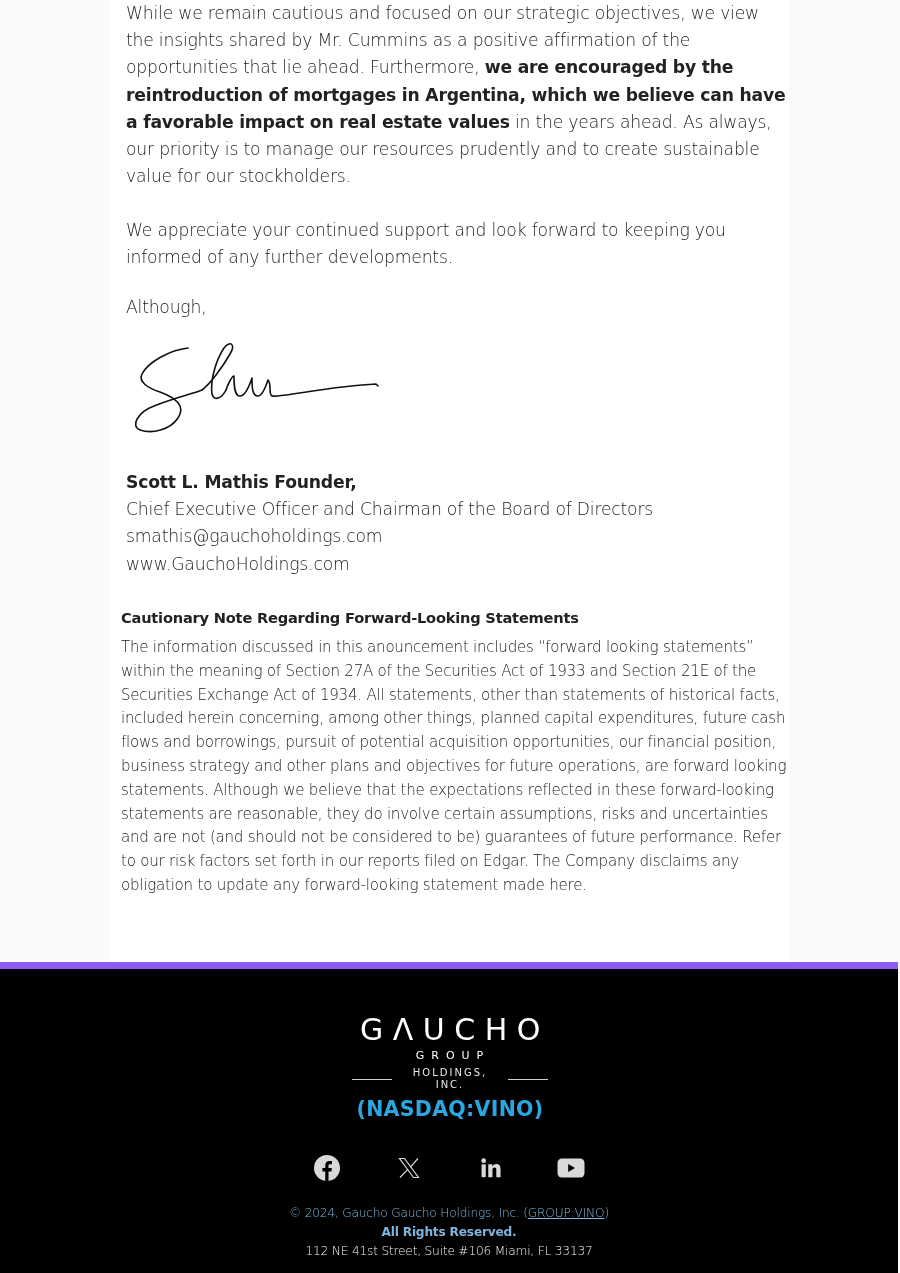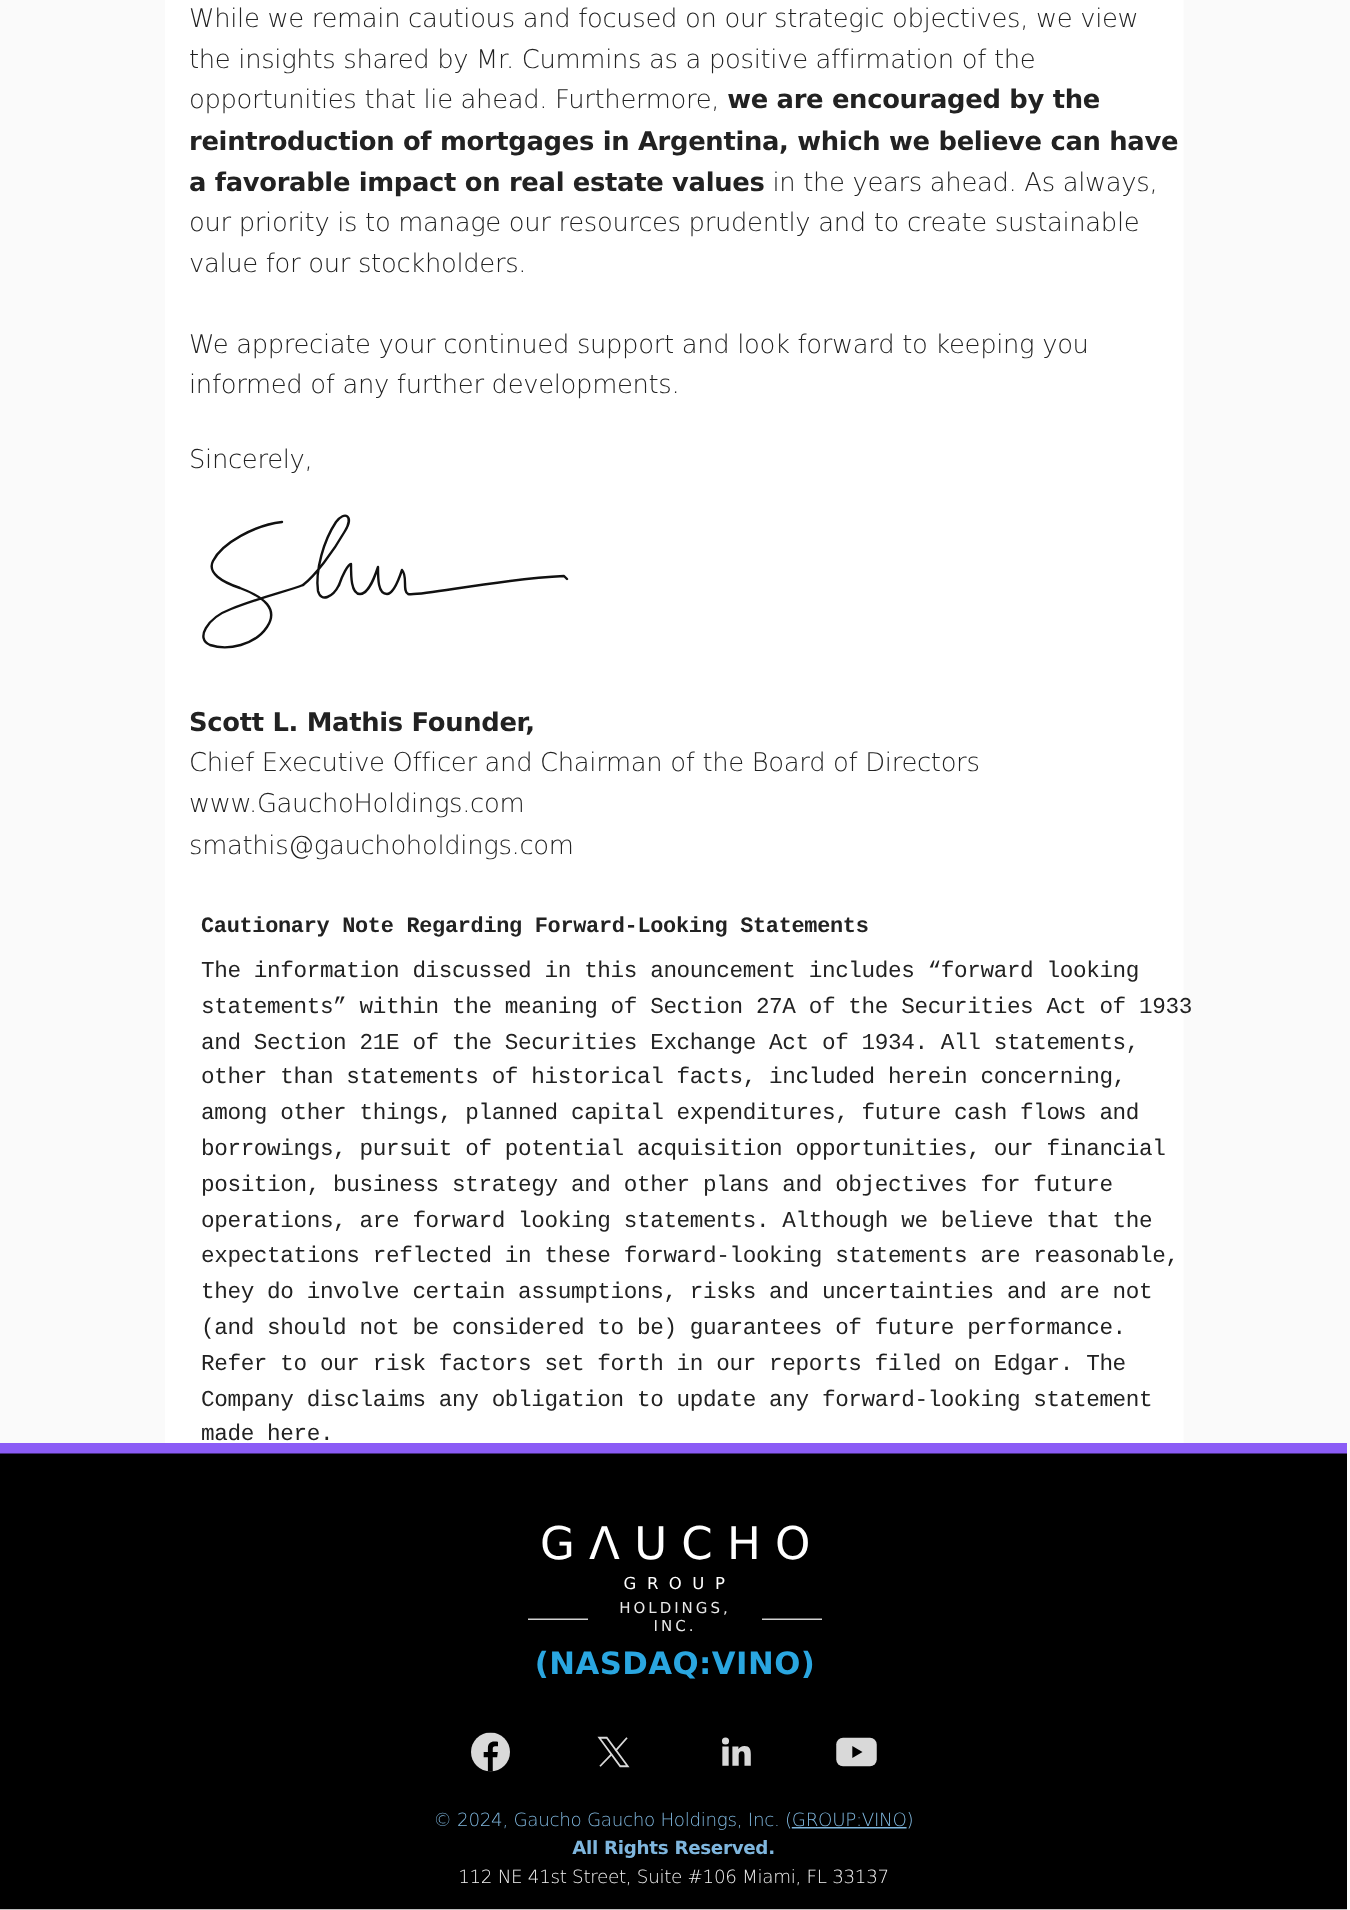--- a/index.html
+++ b/index.html
@@ -55,25 +55,24 @@
     color: #222222;
     font-size: 17.2px;
     line-height: 27.2px;
     letter-spacing: -0.2px;
   }
   .sig-name { font-weight: 700; }
   .sig-line { font-weight: 300; }
 
   .caution {
     position: absolute;
-    left: 134px;
+    left: 121px;
     top: 607px;
     width: 668px;
     color: #222222;
-    font-family: Liberation Mono, monospace;
   }
   .caution-title {
     font-size: 14.6px;
     font-weight: 700;
     line-height: 22px;
     letter-spacing: -0.2px;
   }
   .caution-body {
     margin-top: 7px;
     font-size: 15.1px;
@@ -179,35 +178,35 @@
   .copyright .c3 { color: #f2f2f2; }
 </style>
 </head>
 <body>
 
 <div class="page">
   <div class="card">
     <div class="letter">
       <p class="p1"><span>While we remain cautious and focused on our strategic objectives, we view the insights shared by Mr. Cummins as a positive affirmation of the opportunities that lie ahead. Furthermore, </span><b>we are encouraged by the reintroduction of mortgages in Argentina, which we believe can have a favorable impact on real estate values</b><span> in the years ahead. As always, our priority is to manage our resources prudently and to create sustainable value for our stockholders.</span></p>
       <p class="p2">We appreciate your continued support and look forward to keeping you informed of any further developments.</p>
-      <p class="p3">Sincerely,</p>
+      <p class="p3">Although,</p>
     </div>
   </div>
 
   <svg class="signature" viewBox="0 0 255 100" fill="none" stroke="#111" stroke-width="1.6" stroke-linecap="round" stroke-linejoin="round">
     <path d="M58 8 C40 10 18 22 12 34 C8 42 18 48 30 52 C46 58 56 66 48 78 C40 90 22 94 10 90 C0 86 8 72 24 66 C44 58 62 54 72 50"></path>
     <path d="M72 50 C80 44 92 28 100 14 C106 4 100 0 94 8 C86 20 80 40 82 54 C84 62 92 58 96 50"></path>
     <path d="M96 50 C98 44 102 36 104 36 C104 44 104 56 110 56 C116 56 120 44 122 38 C122 46 122 56 128 56 C132 56 136 46 138 40 C142 44 138 54 142 56 C150 58 200 46 246 44 L248 46"></path>
   </svg>
 
   <div class="sig-block">
     <div class="sig-name">Scott L. Mathis Founder,</div>
     <div class="sig-line">Chief Executive Officer and Chairman of the Board of Directors</div>
+    <div class="sig-line">smathis@gauchoholdings.com</div>
     <div class="sig-line">www.GauchoHoldings.com</div>
-    <div class="sig-line">smathis@gauchoholdings.com</div>
   </div>
 
   <div class="caution">
     <div class="caution-title">Cautionary Note Regarding Forward-Looking Statements</div>
     <div class="caution-body">The information discussed in this anouncement includes “forward looking statements” within the meaning of Section 27A of the Securities Act of 1933 and Section 21E of the Securities Exchange Act of 1934. All statements, other than statements of historical facts, included herein concerning, among other things, planned capital expenditures, future cash flows and borrowings, pursuit of potential acquisition opportunities, our financial position, business strategy and other plans and objectives for future operations, are forward looking statements. Although we believe that the expectations reflected in these forward-looking statements are reasonable, they do involve certain assumptions, risks and uncertainties and are not (and should not be considered to be) guarantees of future performance. Refer to our risk factors set forth in our reports filed on Edgar. The Company disclaims any obligation to update any forward-looking statement made here.</div>
   </div>
 
   <div class="footer">
     <div class="logo">
       <div class="logo-main">GΛUCHO</div>

